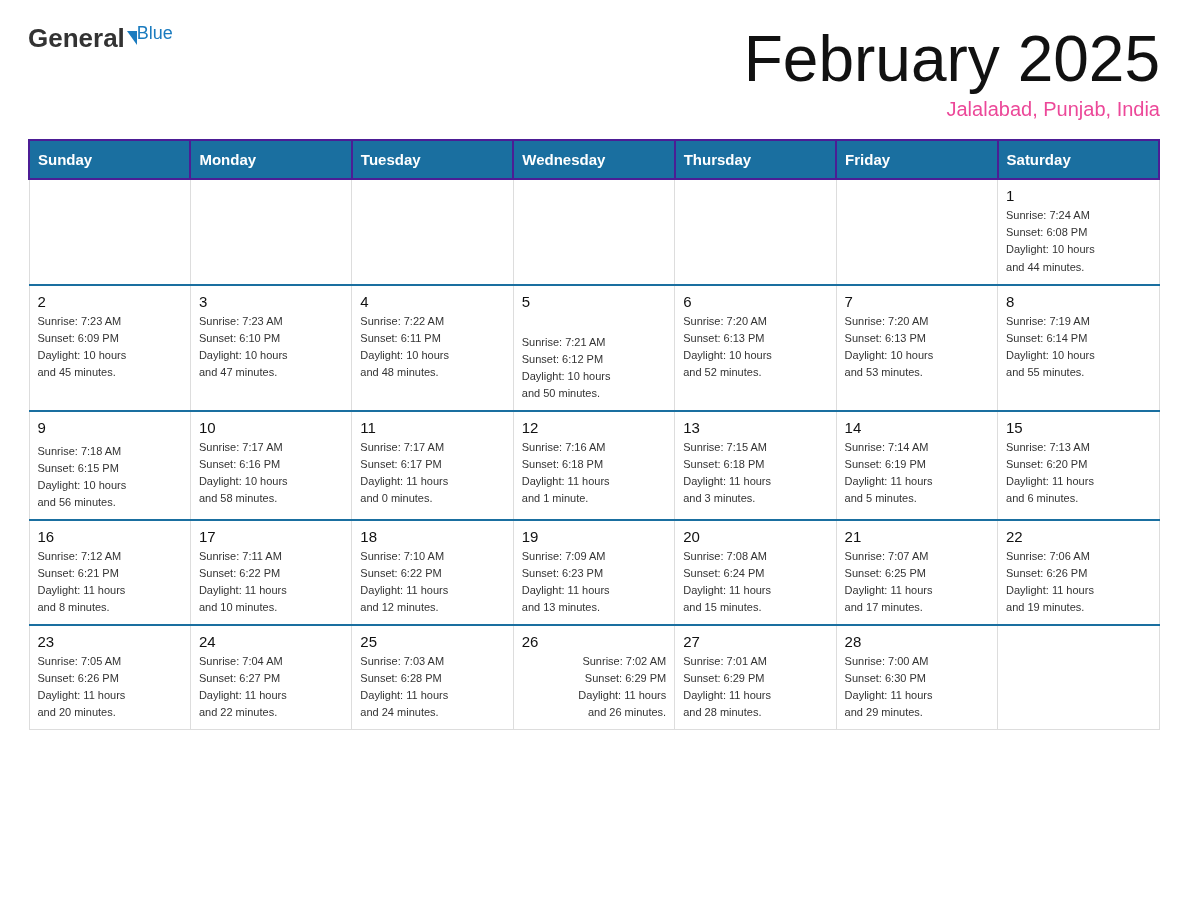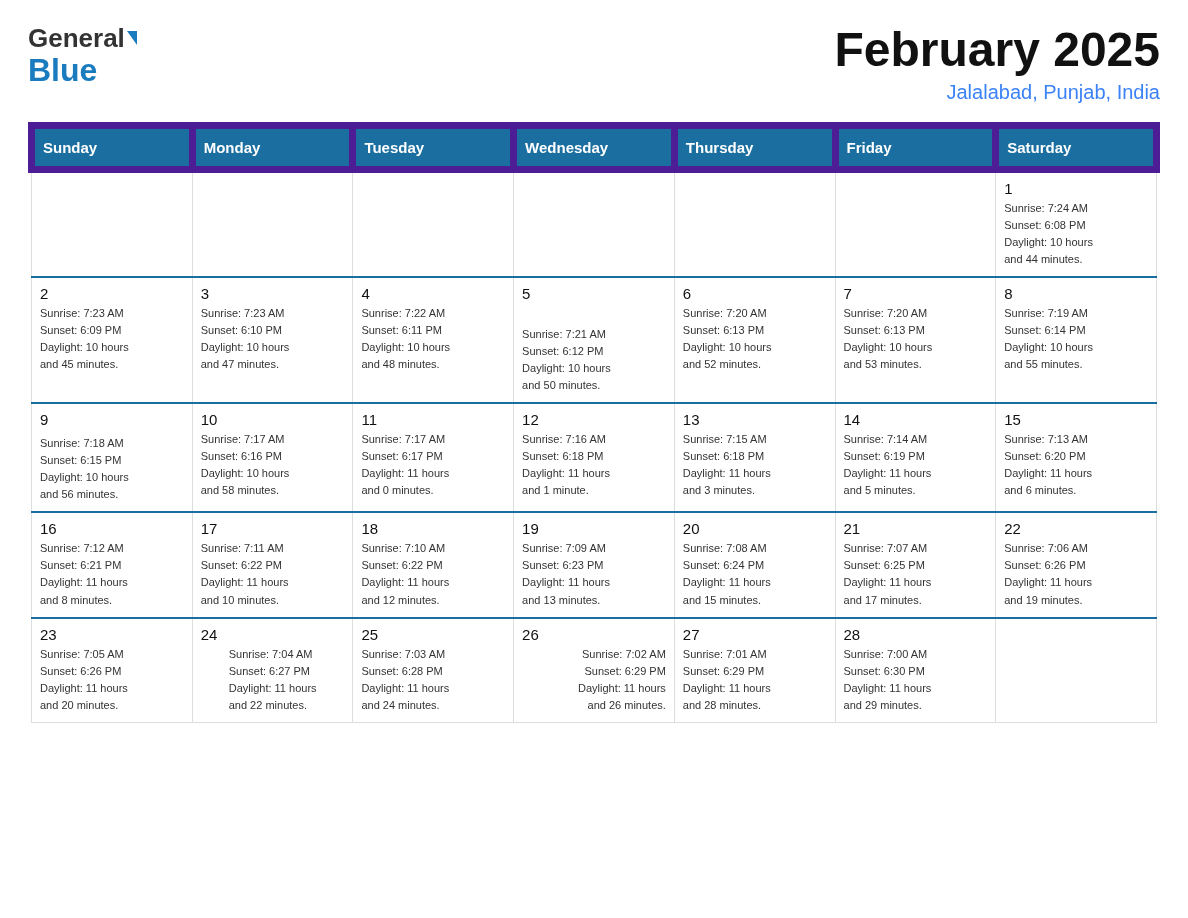--- a/index.html
+++ b/index.html
@@ -11,32 +11,32 @@
       min-height: 918px;
     }
     .header {
       display: flex;
       justify-content: space-between;
       align-items: flex-start;
       margin-bottom: 18px;
     }
     .logo {
       display: flex;
-      flex-direction: column;
+      flex-direction: row;
       align-items: flex-start;
     }
     .logo-text-general {
       font-size: 26px;
       font-weight: bold;
       color: #333;
       line-height: 1.1;
     }
     .logo-text-blue {
-      font-size: 32px;
-      font-weight: bold;
+      font-size: 18px;
+      font-weight: normal;
       color: #1a7bbf;
       line-height: 1.1;
     }
     .logo-triangle {
       display: inline-block;
       width: 0;
       height: 0;
       border-left: 10px solid transparent;
       border-right: 0px solid transparent;
       border-top: 14px solid #1a7bbf;
@@ -44,42 +44,42 @@
       vertical-align: middle;
     }
     .logo-row {
       display: flex;
       align-items: center;
     }
     .title-block {
       text-align: right;
     }
     .month-title {
-      font-size: 48px;
-      font-weight: bold;
+      font-size: 64px;
+      font-weight: normal;
       color: #111;
       line-height: 1.1;
     }
     .location-title {
       font-size: 20px;
-      color: #3b82f6;
+      color: #ec4899;
       margin-top: 4px;
     }
     .calendar {
       width: 100%;
       border-collapse: collapse;
     }
     .calendar thead th {
       background-color: #1a6fa0;
       color: #fff;
       font-size: 15px;
       font-weight: bold;
       padding: 10px 8px;
       text-align: left;
-      border: 7px solid #4c1d95;
+      border: 2px solid #4c1d95;
     }
     .calendar tbody td {
       vertical-align: top;
       border: 1px solid #ccc;
       padding: 7px 8px 8px 8px;
       width: calc(100% / 7);
       min-height: 110px;
       font-size: 12.5px;
       color: #222;
       background: #fff;
@@ -312,21 +312,21 @@
       <tr>
         <td>
           <span class="day-number">23</span>
           <div class="day-info" style="white-space: pre-line;">Sunrise: 7:05 AM
 Sunset: 6:26 PM
 Daylight: 11 hours
 and 20 minutes.</div>
         </td>
         <td>
           <span class="day-number">24</span>
-          <div class="day-info" style="white-space: pre-line; margin-left: 28px;">Sunrise: 7:04 AM
+          <div class="day-info" style="white-space: pre-line;">Sunrise: 7:04 AM
 Sunset: 6:27 PM
 Daylight: 11 hours
 and 22 minutes.</div>
         </td>
         <td>
           <span class="day-number">25</span>
           <div class="day-info" style="white-space: pre-line;">Sunrise: 7:03 AM
 Sunset: 6:28 PM
 Daylight: 11 hours
 and 24 minutes.</div>

